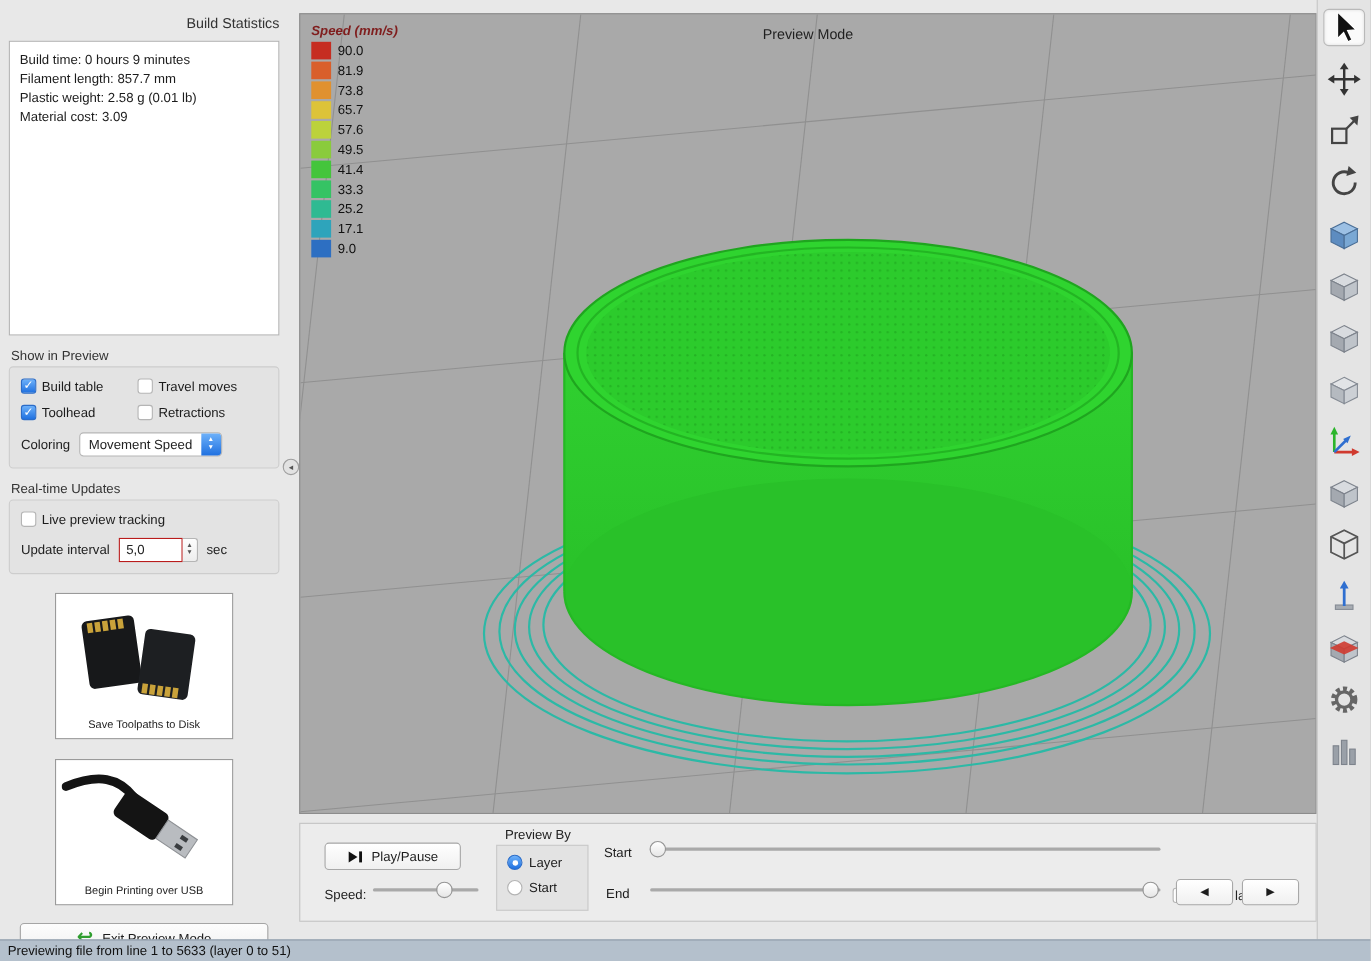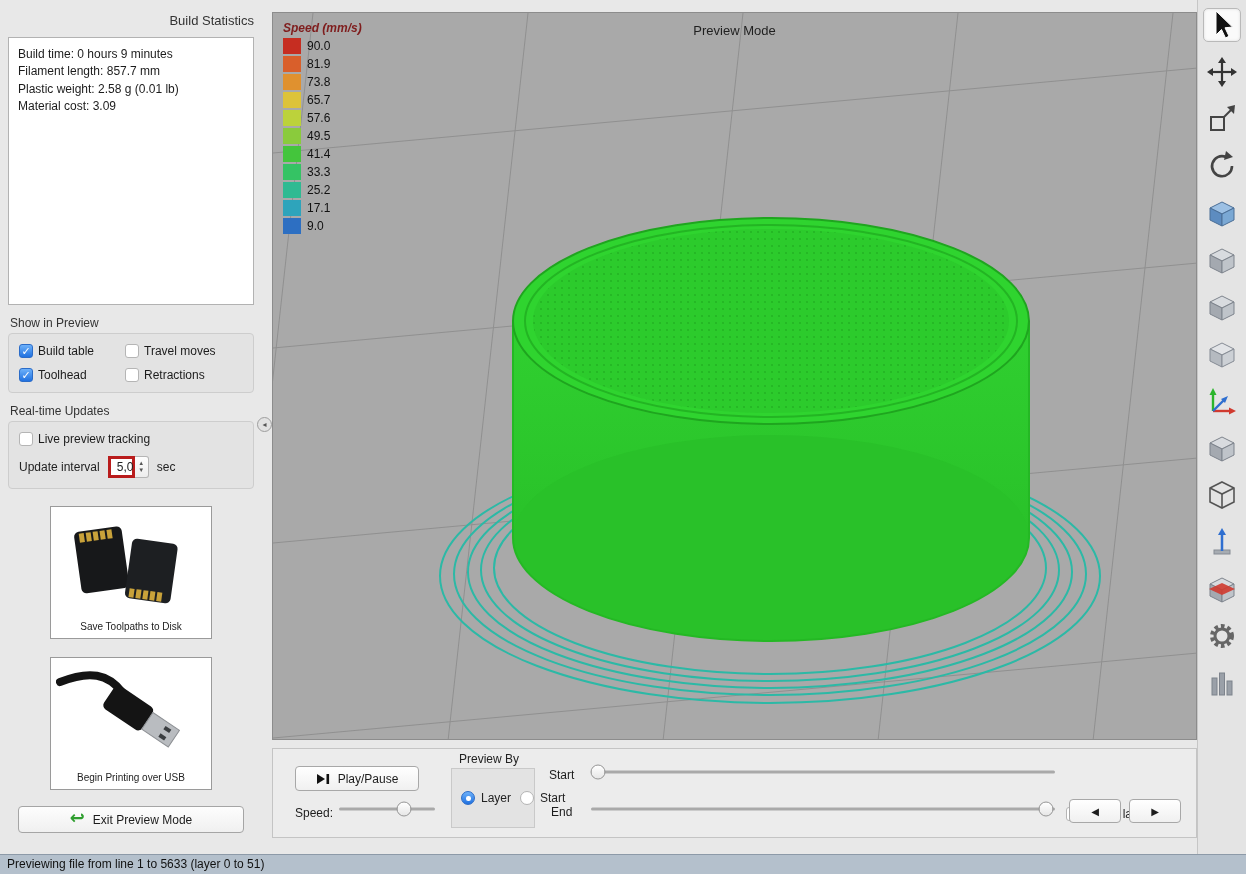--- a/index.html
+++ b/index.html
@@ -20,21 +20,21 @@
   .group-box{background:#e3e3e3;border:1px solid #cdcdcd;border-radius:4px;padding:10px 10px;}
   .cb-grid{display:grid;grid-template-columns:106px auto;row-gap:10px;}
   .cb-row{display:flex;align-items:center;gap:5px;font-size:12px;color:#1c1c1c;cursor:default;}
   .checkbox{width:14px;height:14px;background:#fff;border:1px solid #b5b5b5;border-radius:3px;display:inline-flex;align-items:center;justify-content:center;flex:0 0 auto;position:relative;}
   .checkbox.checked{background:linear-gradient(#6db1fa,#2071e0);border-color:#2b6cc8;}
   .checkbox.checked::after{content:"✓";color:#fff;font-size:11px;font-weight:bold;line-height:1;}
   .coloring-row{display:flex;align-items:center;gap:8px;margin-top:11px;font-size:12px;}
   .dropdown{background:#fff;border:1px solid #b5b5b5;border-radius:4px;display:flex;align-items:center;justify-content:space-between;height:22px;padding-left:8px;width:130px;}
   .dd-stepper{width:18px;height:20px;background:linear-gradient(#6db1fa,#2071e0);border-radius:0 3px 3px 0;color:#fff;display:flex;flex-direction:column;align-items:center;justify-content:center;font-size:6px;line-height:1.1;}
   .spin-wrap{display:flex;align-items:center;}
-  .spin-value{background:#fff;border:3px solid #b91c1c;width:27px;height:22px;padding:0 6px;display:flex;align-items:center;font-size:12px;}
+  .spin-value{background:#fff;border:1px solid #b91c1c;width:58px;height:22px;padding:0 6px;display:flex;align-items:center;font-size:12px;}
   .spin-stepper{width:14px;height:22px;border:1px solid #b5b5b5;border-left:none;background:linear-gradient(#fdfdfd,#ededed);display:flex;flex-direction:column;align-items:center;justify-content:center;font-size:6px;color:#555;line-height:1.2;border-radius:0 3px 3px 0;}
   .card{width:162px;margin:18px auto 0;background:#fff;border:1px solid #9a9a9a;padding:5px 4px 4px;text-align:center;}
   .card-img{height:106px;display:flex;align-items:center;justify-content:center;}
   .card-caption{font-size:10px;color:#222;padding:3px 0 2px;}
   .exit-btn{width:226px;margin:16px auto 0;height:27px;background:linear-gradient(#fdfdfd,#f0f0f0);border:1px solid #a5a5a5;border-radius:4px;display:flex;align-items:center;justify-content:center;gap:8px;font-size:12px;color:#1c1c1c;}
   .exit-arrow{color:#2f9e2f;font-size:18px;font-weight:bold;line-height:1;transform:translateY(-2px);}
 
   
   .viewport{position:absolute;left:272px;top:12px;width:925px;height:728px;background:#a9a9a9;border:1px solid #8c8c8c;overflow:hidden;}
   .scene{position:absolute;left:0;top:0;}
@@ -49,21 +49,21 @@
   
   .bottom-bar{position:absolute;left:272px;top:748px;width:925px;height:90px;background:#ececec;border:1px solid #c4c4c4;}
   .bottom-bar .abs{position:absolute;}
   .btn{background:linear-gradient(#ffffff,#f0f0f0);border:1px solid #a8a8a8;border-radius:4px;font-size:12px;color:#1c1c1c;display:flex;align-items:center;justify-content:center;gap:7px;position:absolute;}
   .play-btn{left:22px;top:17px;width:124px;height:25px;}
   .lbl{font-size:12px;color:#1c1c1c;}
   .slider{position:absolute;height:16px;}
   .slider .track{position:absolute;left:0;right:0;top:50%;height:3px;background:#a9a9a9;border-radius:2px;transform:translateY(-50%);}
   .slider .knob{position:absolute;top:50%;width:15px;height:15px;background:linear-gradient(#ffffff,#e6e6e6);border:1px solid #969696;border-radius:50%;transform:translate(-50%,-50%);}
   .pb-label{position:absolute;left:186px;top:3px;font-size:12px;}
-  .pb-box{position:absolute;left:178px;top:19px;width:84px;height:60px;background:#e3e3e3;border:1px solid #c9c9c9;padding:8px 9px;display:flex;gap:9px;}
+  .pb-box{position:absolute;left:178px;top:19px;width:84px;height:60px;background:#e3e3e3;border:1px solid #c9c9c9;padding:8px 9px;display:flex;flex-direction:column;gap:9px;}
   .radio-row{display:flex;align-items:center;gap:6px;font-size:12px;}
   .radio{width:14px;height:14px;border-radius:50%;background:#fff;border:1px solid #b4b4b4;position:relative;flex:0 0 auto;}
   .radio.checked{background:linear-gradient(#6db1fa,#2071e0);border-color:#2b6cc8;}
   .radio.checked::after{content:"";position:absolute;left:4px;top:4px;width:4.5px;height:4.5px;background:#fff;border-radius:50%;}
   .single-layer{position:absolute;left:793px;top:18px;display:flex;align-items:center;gap:6px;font-size:12px;margin-top:40px;}
   .nav-btn{width:52px;height:24px;font-size:10px;}
   .pp-icon{flex:0 0 auto;}
 
   
   .right-toolbar{position:absolute;right:0;top:0;width:49px;height:854px;background:#e4e4e4;border-left:1px solid #c6c6c6;display:flex;flex-direction:column;align-items:center;padding-top:8px;gap:13px;}
@@ -99,20 +99,30 @@
       </label>
       <label class="cb-row">
         <span class="checkbox checked"></span>
         <span>Toolhead</span>
       </label>
       <label class="cb-row">
         <span class="checkbox"></span>
         <span>Retractions</span>
       </label>
     </div>
+    <div class="coloring-row">
+      <span>Coloring</span>
+      <div class="dropdown">
+        <span>Movement Speed</span>
+        <span class="dd-stepper">
+            <span>▲</span>
+            <span>▼</span>
+          </span>
+      </div>
+    </div>
   </div>
 
   <div class="section-label">Real-time Updates</div>
   <div class="group-box">
     <label class="cb-row">
       <span class="checkbox"></span>
       <span>Live preview tracking</span>
     </label>
     <div class="coloring-row" style="margin-top:10px;">
       <span>Update interval</span>

